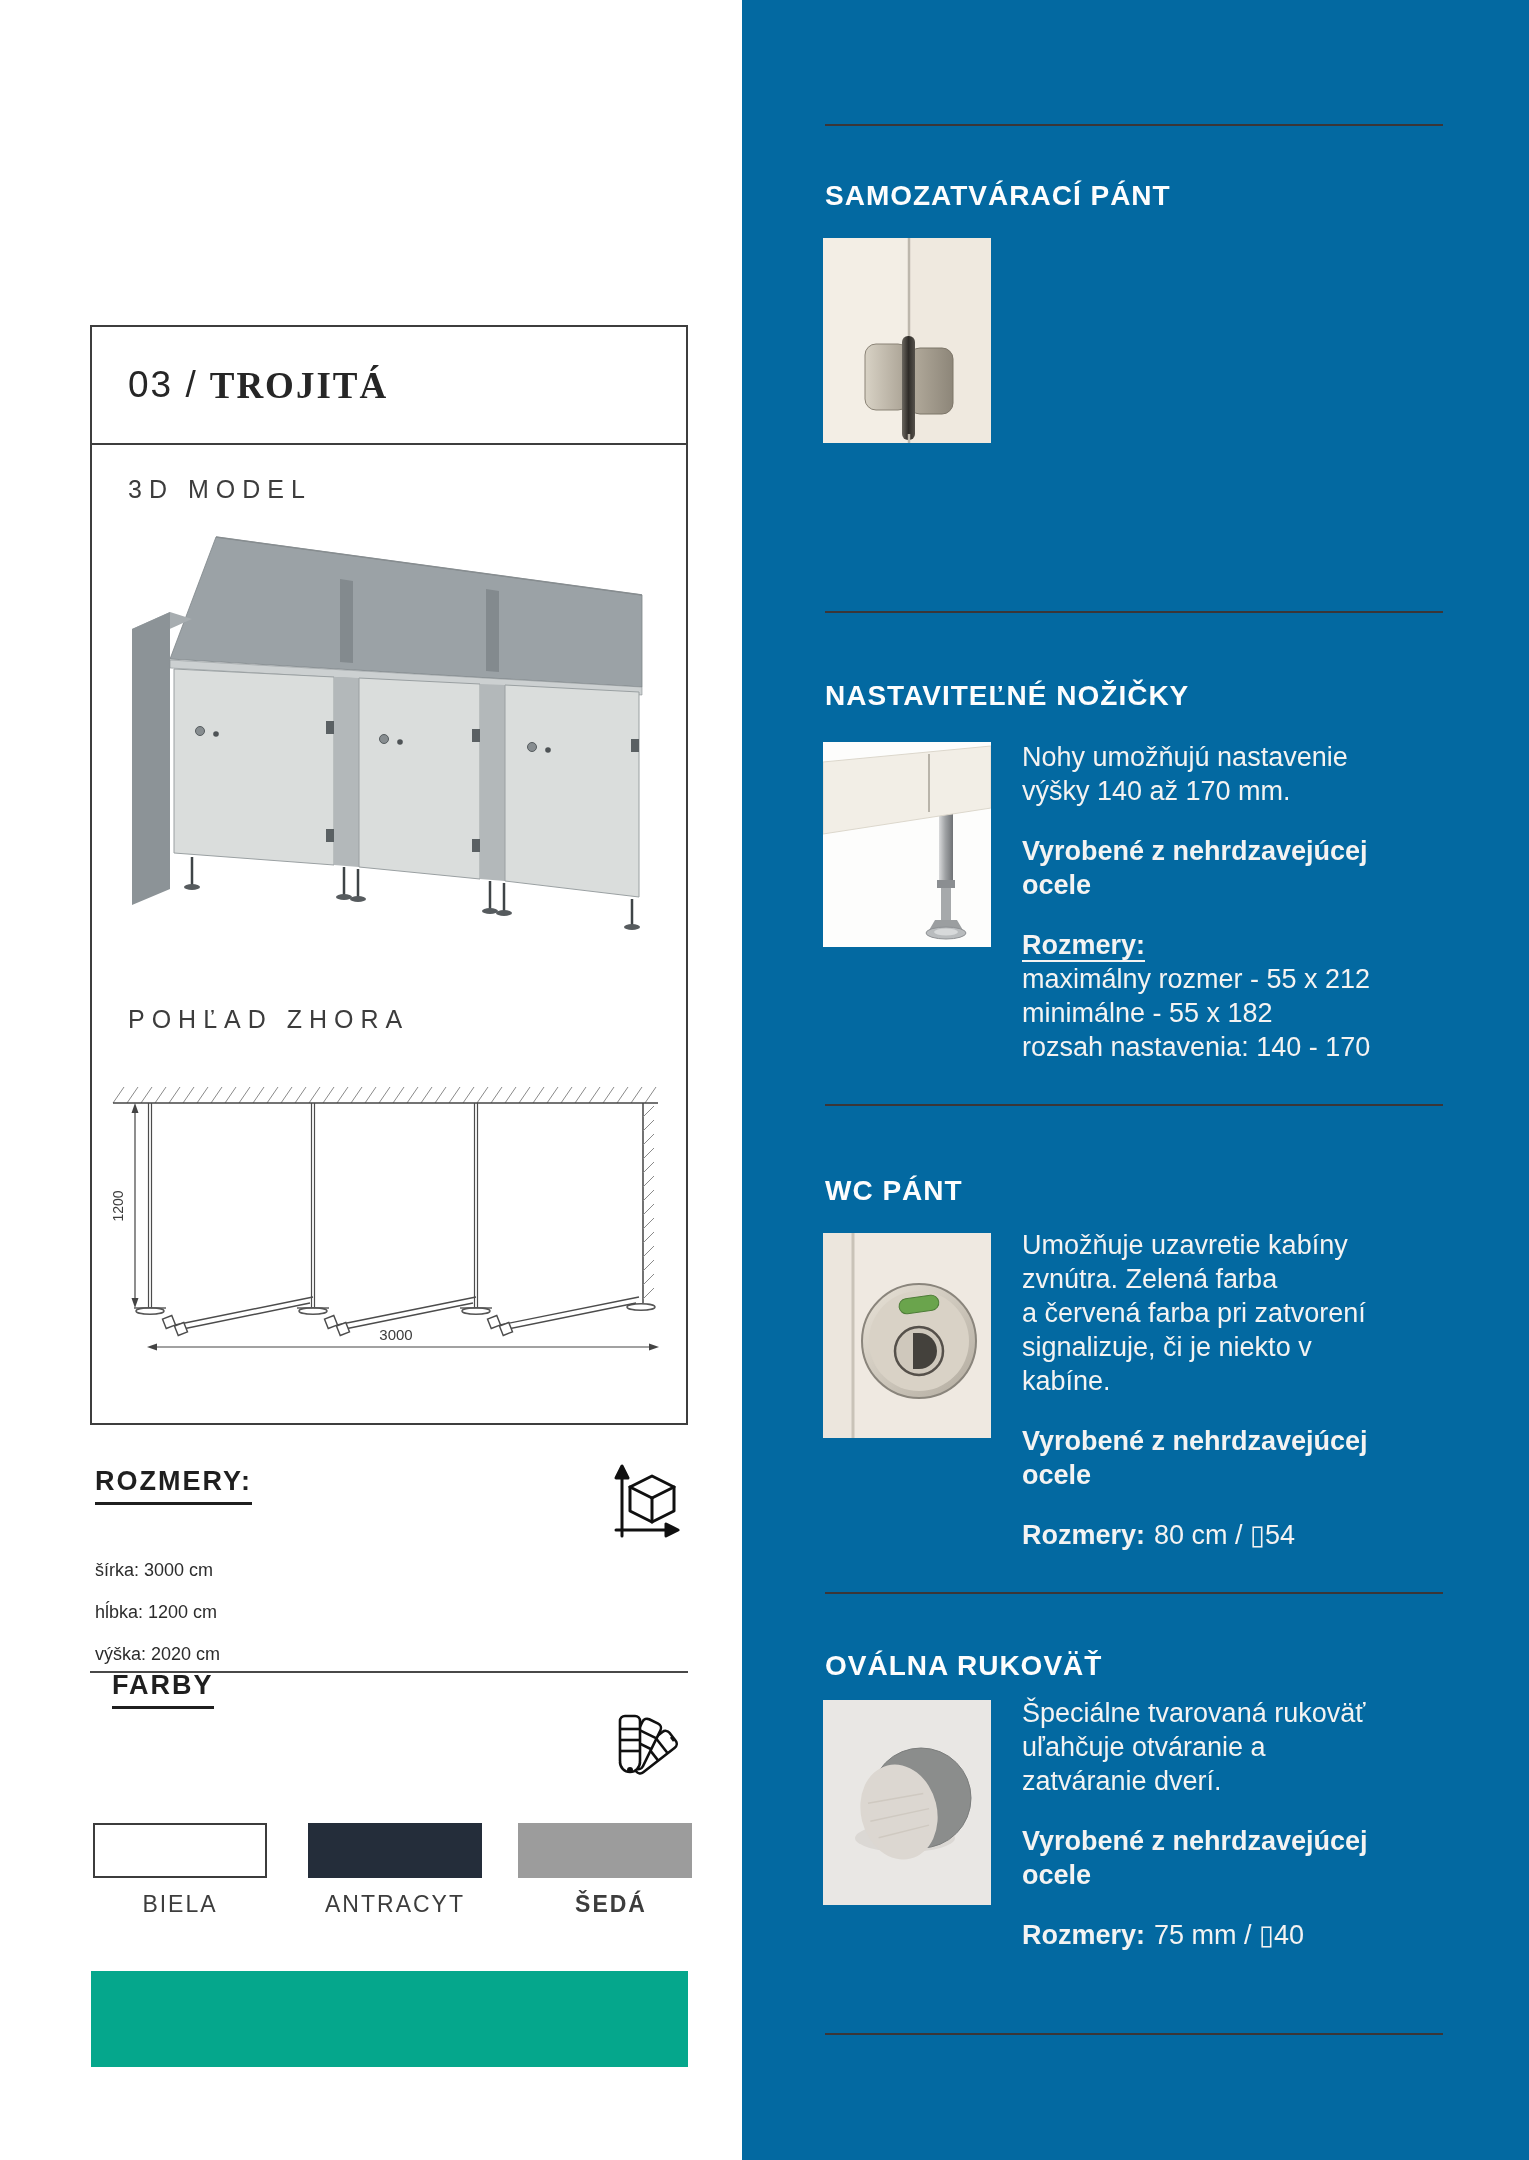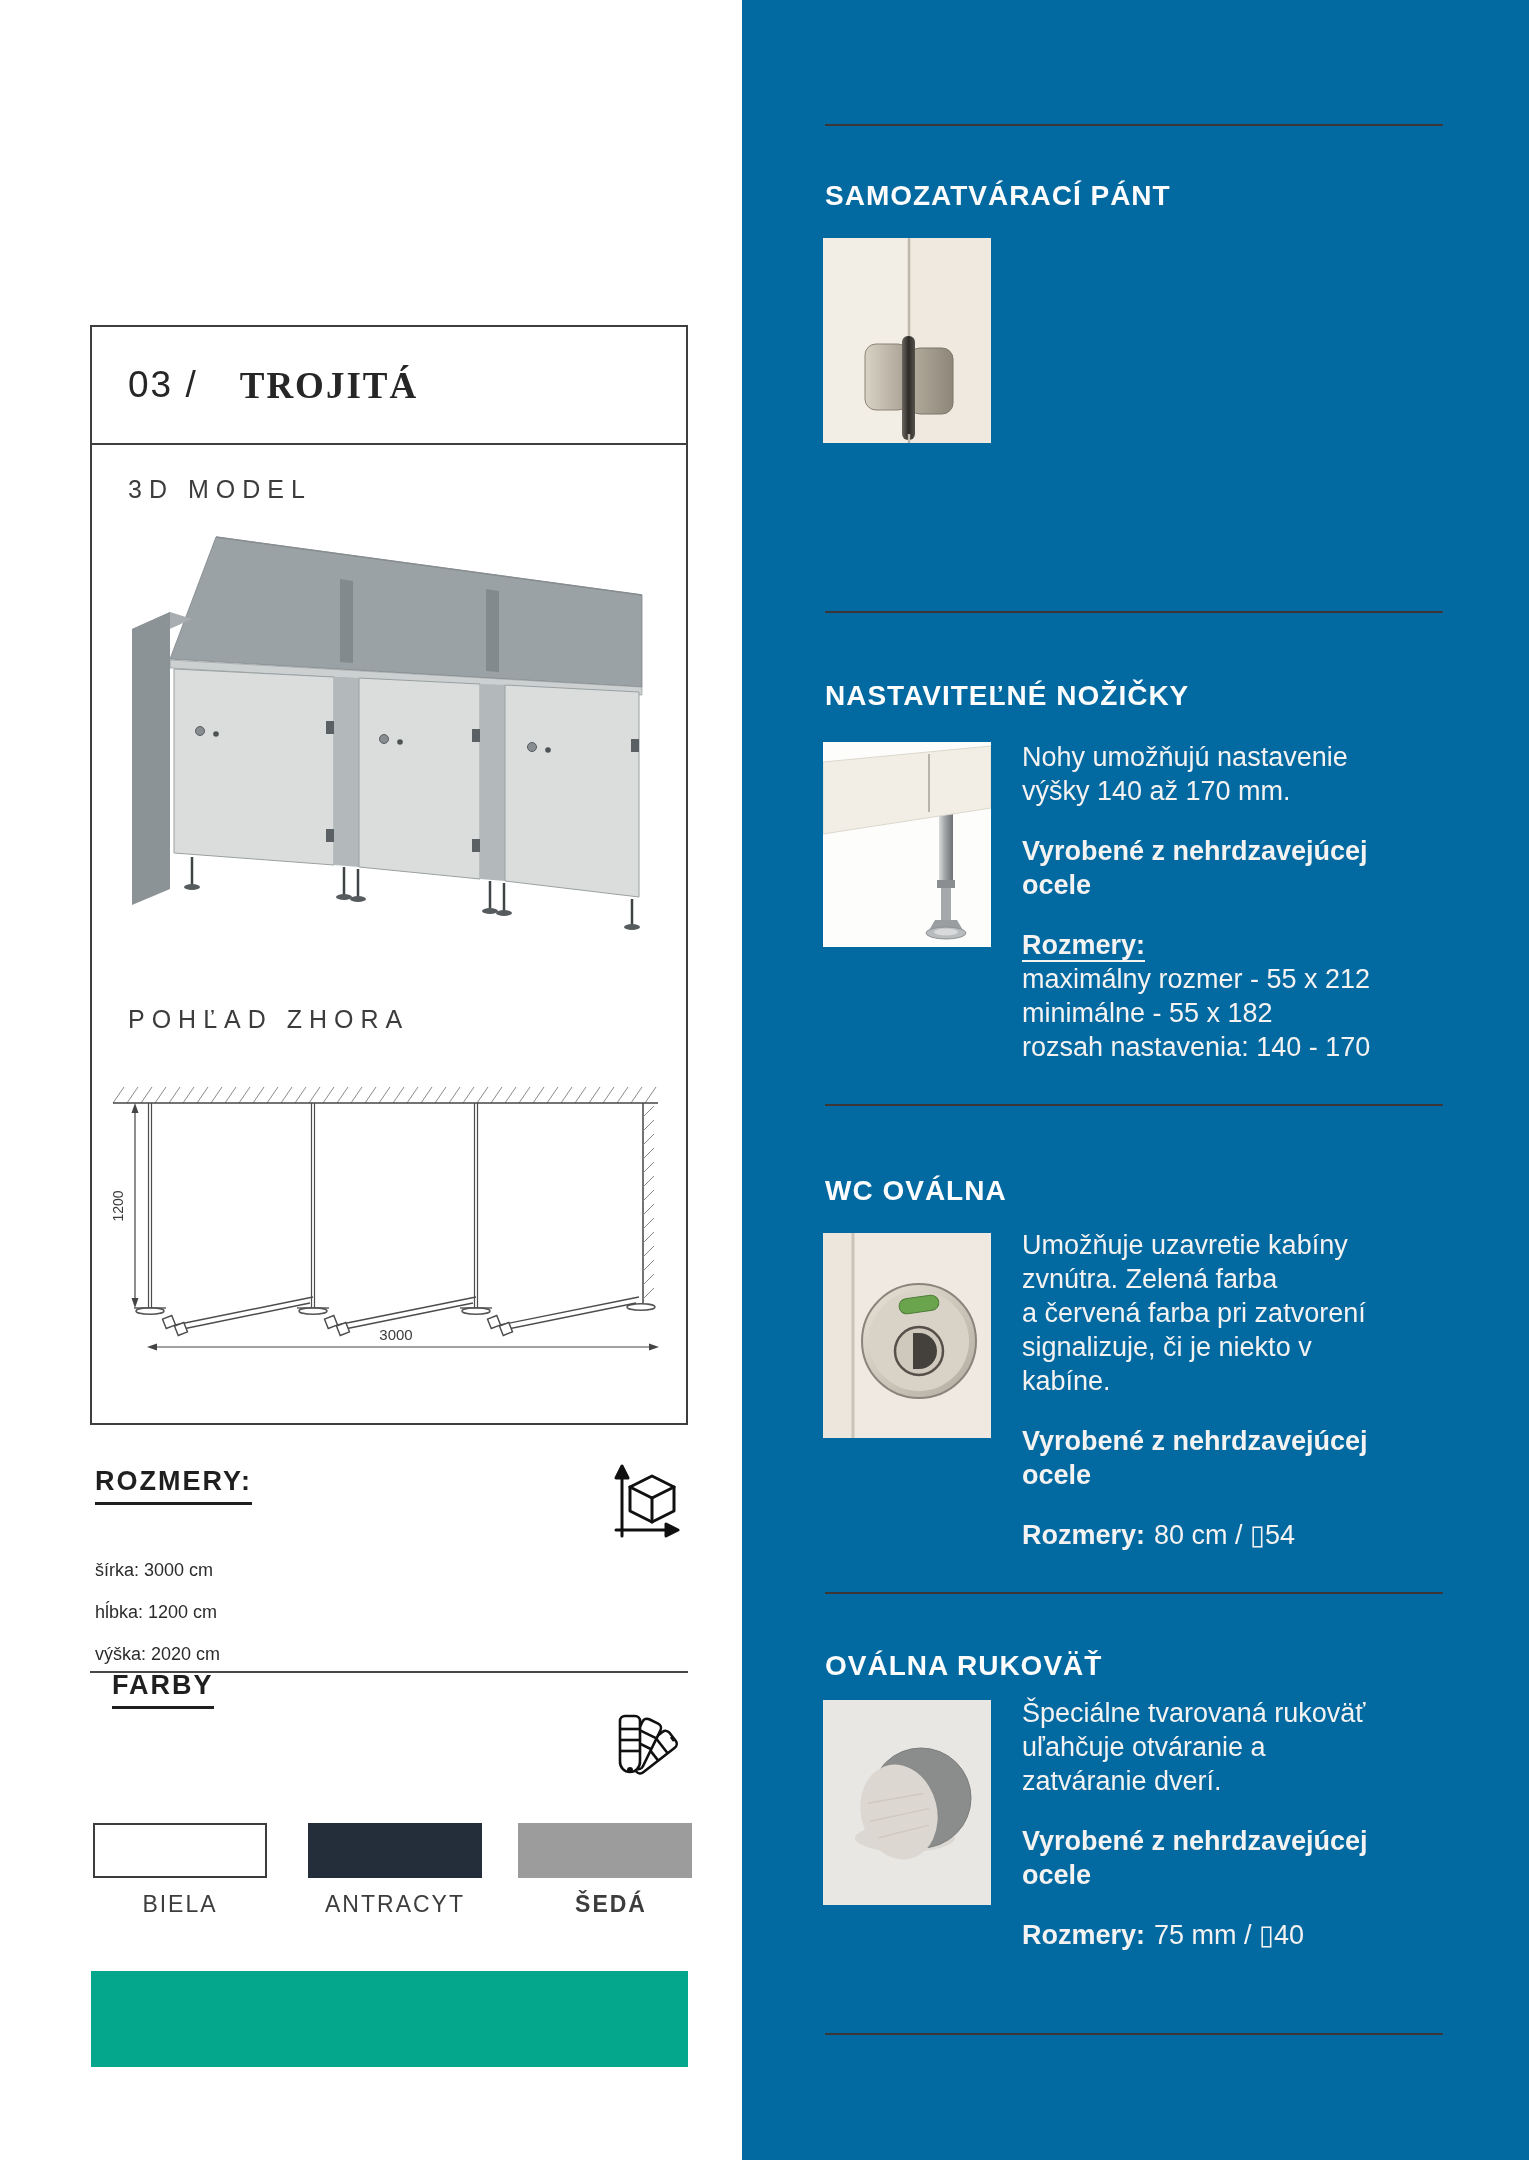--- a/index.html
+++ b/index.html
@@ -1,21 +1,21 @@
 <!DOCTYPE html>
 <html><head>
 <meta charset="utf-8">
 <style>
   html,body{margin:0;padding:0;background:#ffffff;}
   .page{position:relative;width:1529px;height:2160px;background:#ffffff;overflow:hidden;
         font-family:"Liberation Sans","DejaVu Sans",sans-serif;}
   
   .title-box{position:absolute;left:90px;top:325px;width:598px;height:120px;
              border:2px solid #3e3e3e;box-sizing:border-box;display:flex;align-items:center;
-             padding-left:36px;font-size:37px;letter-spacing:2px;color:#262626;gap:30px;}
+             padding-left:36px;font-size:37px;letter-spacing:2px;color:#262626;}
   .title-box .num{font-weight:400;}
   .title-box .name{font-weight:800;margin-left:12px;font-family:Liberation Serif, serif;}
   .drawing-box{position:absolute;left:90px;top:443px;width:598px;height:982px;
                border:2px solid #3e3e3e;box-sizing:border-box;}
   .small-label{position:absolute;font-size:25px;letter-spacing:7px;color:#3c3c3c;white-space:nowrap;}
   .lbl-3d{left:36px;top:30px;}
   .lbl-plan{left:36px;top:560px;}
   svg.iso{position:absolute;left:20px;top:64px;}
   svg.plan{position:absolute;left:4px;top:606px;}
   .h-big{position:absolute;font-size:27px;font-weight:800;letter-spacing:2px;color:#1f1f1f;
@@ -338,21 +338,21 @@
       <div class="roz">
         <div class="lab u">Rozmery:</div>
         <div>maximálny rozmer - 55 x 212</div>
         <div>minimálne - 55 x 182</div>
         <div>rozsah nastavenia: 140 - 170</div>
       </div>
     </div>
 
     <div class="rp-divider" style="top:1104px"></div>
 
-    <div class="rp-head" style="top:1175px">WC OVÁLNA</div>
+    <div class="rp-head" style="top:1175px">WC PÁNT</div>
     <div class="photo" style="top:1233px">
       <svg width="168" height="205" viewBox="0 0 168 205">
         <defs>
           <linearGradient id="discG" x1="0" y1="0" x2="1" y2="1">
             <stop offset="0" stop-color="#e9e3d8"></stop>
               <stop offset="1" stop-color="#b2ab9f"></stop>
           </linearGradient>
         </defs>
         <rect x="0" y="0" width="168" height="205" fill="#efe9e1"></rect>
         <rect x="0" y="0" width="30" height="205" fill="#ece6dd"></rect>

